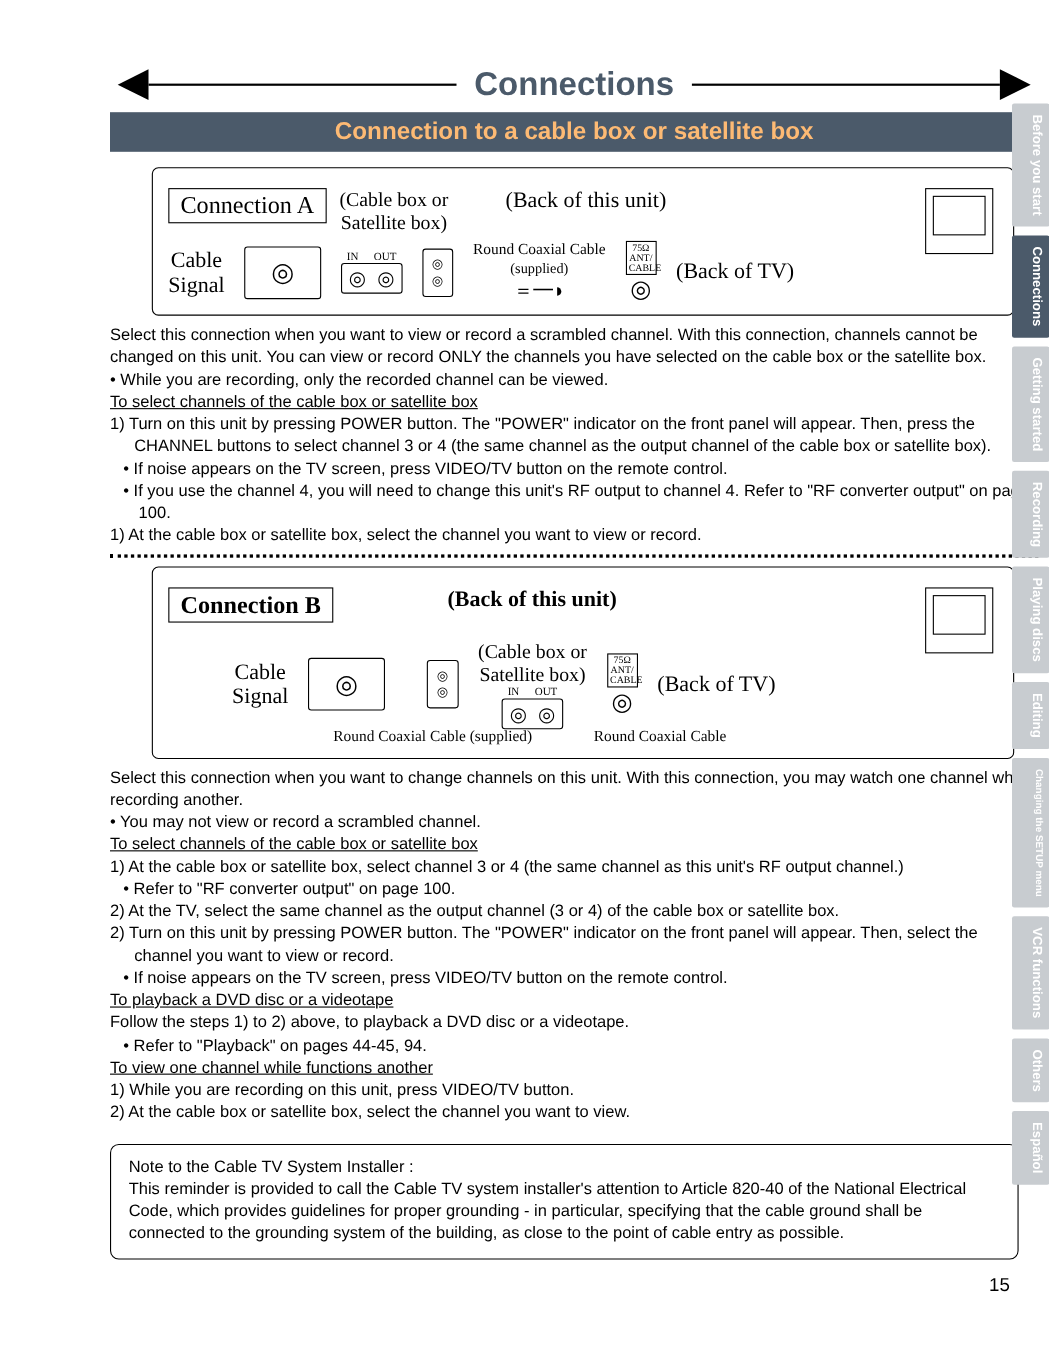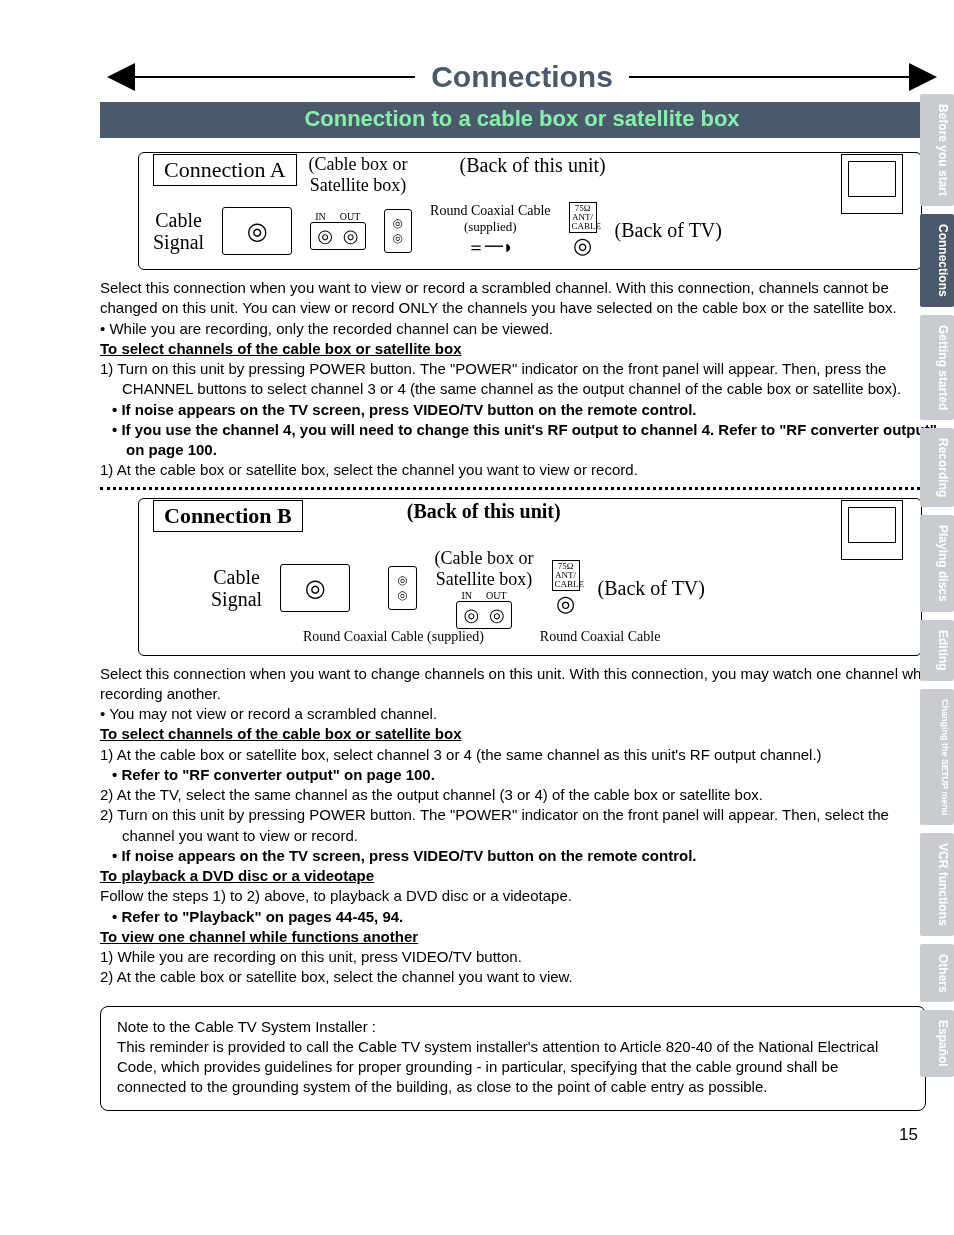--- a/index.html
+++ b/index.html
@@ -33,32 +33,32 @@
     background: #000;
   }
   .title-wrap h1 {
     font-size: 30px;
     font-weight: bold;
     color: #4b5a6a;
     margin: 0 16px;
   }
   .subtitle {
     background: #4b5a6a;
-    color: #86efac;
+    color: #fdba74;
     font-weight: bold;
     font-size: 22px;
     text-align: center;
     padding: 4px 0 6px;
     margin-bottom: 14px;
   }
   .diagram-box {
     border: 1.5px solid #000;
     border-radius: 6px;
     margin: 0 22px 8px 38px;
-    padding: 1px 18px 10px 14px;
+    padding: 18px 18px 10px 14px;
     position: relative;
     font-family: Georgia, "Times New Roman", serif;
   }
   .conn-label {
     border: 1.5px solid #000;
     display: inline-block;
     padding: 2px 10px;
     font-size: 22px;
     font-family: Georgia, "Times New Roman", serif;
     background: #fff;
@@ -97,23 +97,23 @@
     width: 28px;
   }
   .cable-sig {
     text-align: center;
     font-size: 20px;
     line-height: 1.1;
   }
   .diagram-b-caption { font-size: 14px; text-align: center; }
   .body-text { line-height: 1.35; font-size: 15px; }
   .body-text p { margin: 0; }
-  .body-text .u { text-decoration: underline; font-weight: bold; }
+  .body-text .u { text-decoration: underline; font-weight: normal; }
   .step { padding-left: 22px; text-indent: -22px; }
-  .bullet-step { padding-left: 26px; text-indent: -14px; font-weight: bold; }
+  .bullet-step { padding-left: 26px; text-indent: -14px; }
   .dotted-sep {
     border: none;
     border-top: 3px dotted #000;
     margin: 6px 0 8px;
   }
   .note-box {
     border: 1px solid #000;
     border-radius: 8px;
     margin: 18px 18px 0 0;
     padding: 10px 16px 12px;

